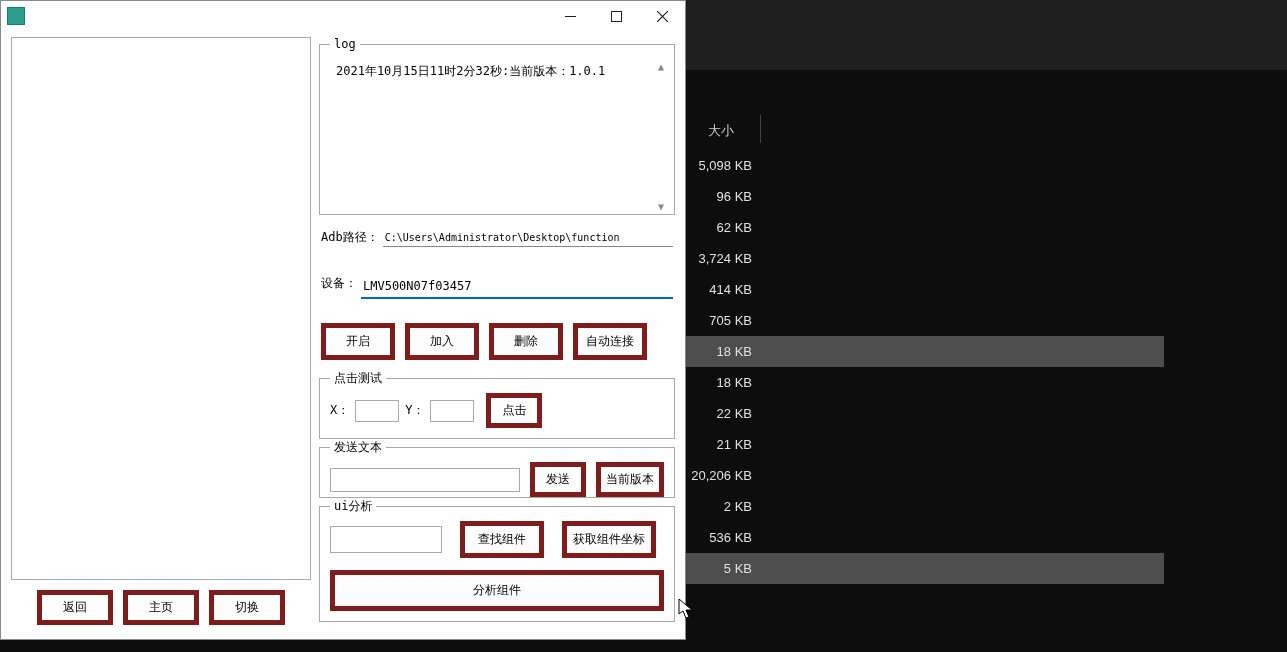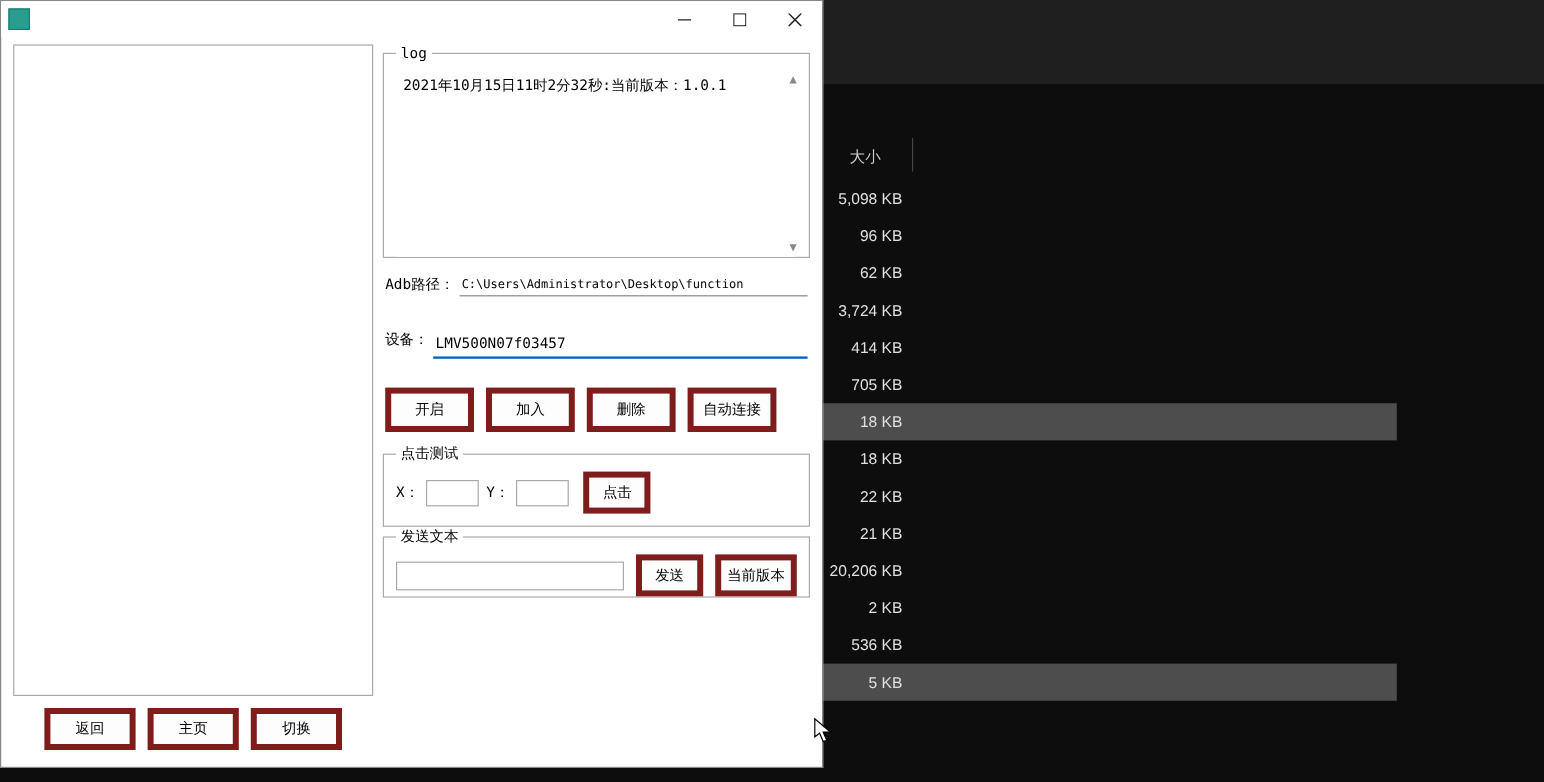--- a/index.html
+++ b/index.html
@@ -369,19 +369,28 @@
 
       <fieldset class="send-text">
         <legend>发送文本</legend>
         <div class="send-row">
           <input class="text-input" value="" style="">
           <button class="btn">发送</button>
           <button class="btn wide">当前版本</button>
         </div>
       </fieldset>
 
+      <fieldset class="ui-analysis">
+        <legend>ui分析</legend>
+        <div class="ui-row1">
+          <input class="ui-input" value="" style="">
+          <button class="btn">查找组件</button>
+          <button class="btn wider">获取组件坐标</button>
+        </div>
+        <button class="btn analyze-btn">分析组件</button>
+      </fieldset>
     </div>
   </div>
 </div>
 
 <svg class="cursor" width="18" height="22" viewBox="0 0 18 22">
   <path d="M1 1 L1 16 L5 13 L8 20 L11 19 L8 12 L14 12 Z" fill="#fff" stroke="#000" stroke-width="1"></path>
 </svg>
 
 </body></html>

